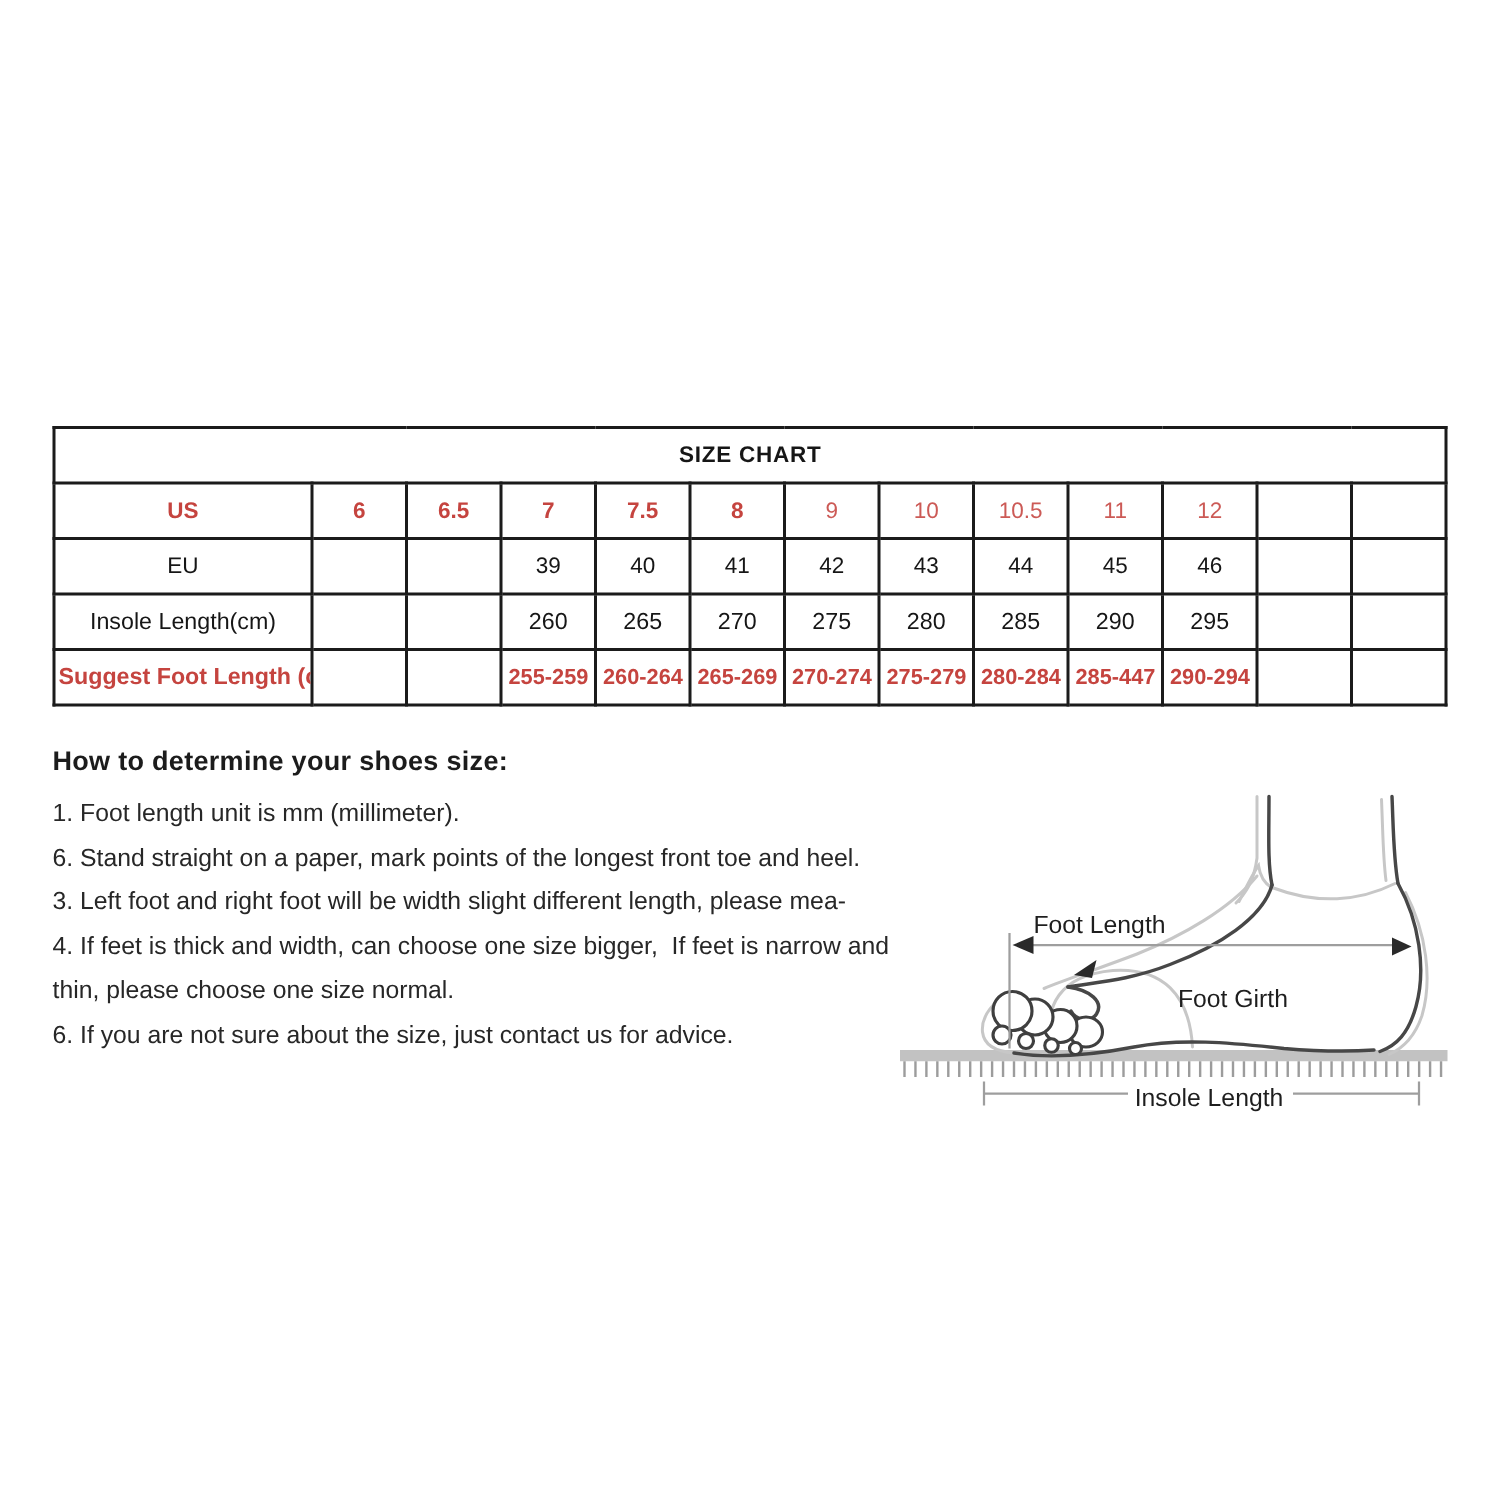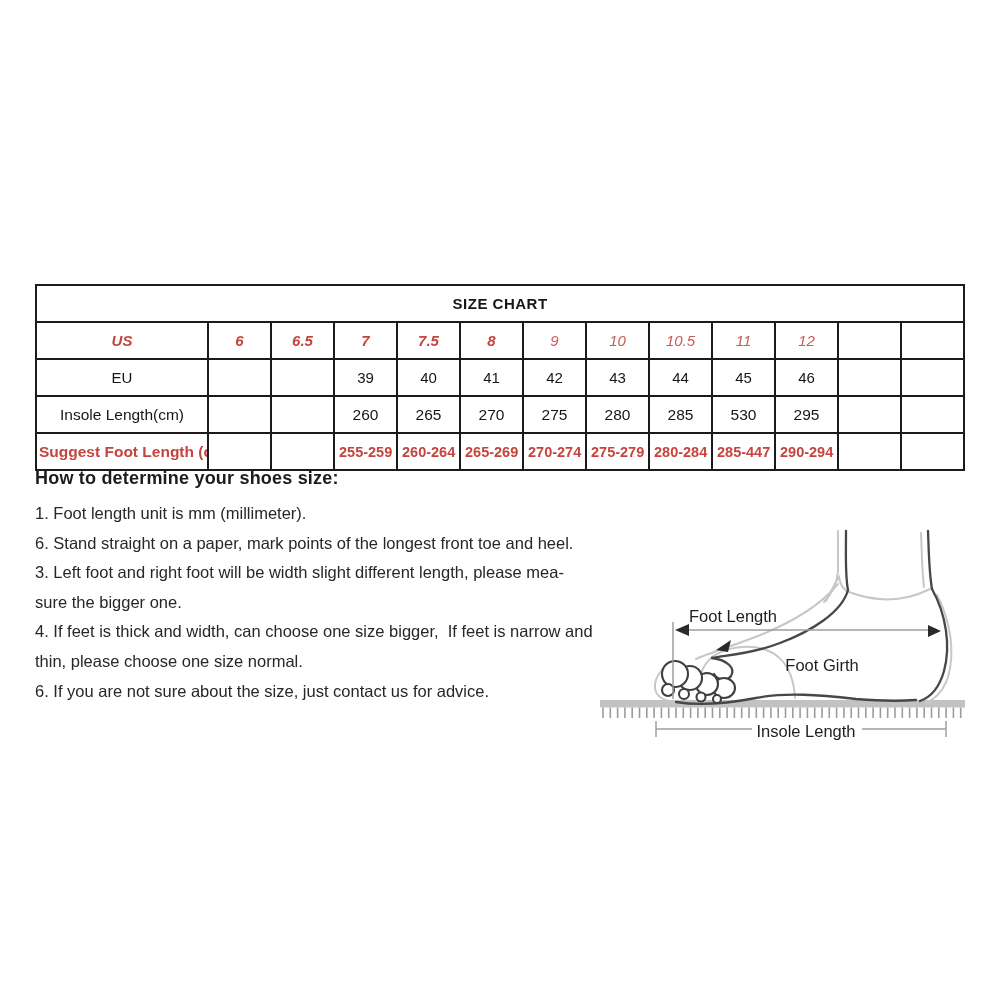--- a/index.html
+++ b/index.html
@@ -21,33 +21,33 @@
     height:27px;padding:4px;
     font-size:15px;color:var(--table-text);
     overflow:hidden;white-space:nowrap;
   }
   .col-label{width:172px;}
   .col-size{width:63px;}
   .title-cell{
     height:32px;font-size:25px;font-weight:800;letter-spacing:.5px;color:#0f0f0f;
   }
   .label-cell{font-size:15.5px;}
-  .row-us td{color:var(--red);font-weight:700;font-style:italic;}
+  .row-us td{color:var(--red);font-weight:700;}
   .row-us td:nth-child(n+7){font-weight:400;opacity:.88;}
   .row-us td:first-child{font-weight:600;opacity:1;}
   .row-eu td{font-weight:400;}
   .row-insole td{font-weight:400;font-size:15.5px;}
   .row-insole td:first-child{font-weight:400;margin-top:32px;}
   .row-suggest td{color:var(--red);font-weight:700;font-size:14.5px;}
   .row-suggest td:first-child{
     font-weight:600;font-size:15.5px;text-align:left;padding-left:2px;
   }
 
   
-  .howto{position:absolute;left:35px;top:468px;width:610px;color:var(--body-text);}
+  .howto{position:absolute;left:35px;top:497px;width:610px;color:var(--body-text);}
   .howto-heading{
     margin:0 0 10px 0;font-size:18px;font-weight:700;color:#1c1c1c;letter-spacing:.2px;
   }
   .instr-line{
     font-size:16.5px;line-height:29.6px;white-space:pre;color:var(--body-text);
   }
 
   
   .foot-diagram{position:absolute;left:595px;top:495px;}
   .diagram-label{
@@ -105,21 +105,21 @@
         <tr class="row-insole">
           <td class="label-cell">Insole Length(cm)</td>
           <td class="cell"></td>
           <td class="cell"></td>
           <td class="cell">260</td>
           <td class="cell">265</td>
           <td class="cell">270</td>
           <td class="cell">275</td>
           <td class="cell">280</td>
           <td class="cell">285</td>
-          <td class="cell">530</td>
+          <td class="cell">290</td>
           <td class="cell">295</td>
           <td class="cell"></td>
           <td class="cell"></td>
         </tr>
         <tr class="row-suggest">
           <td class="label-cell">Suggest Foot Length (cm)</td>
           <td class="cell"></td>
           <td class="cell"></td>
           <td class="cell">255-259</td>
           <td class="cell">260-264</td>
@@ -134,21 +134,20 @@
         </tr>
       </tbody>
   </table>
 
   <section class="howto">
     <h2 class="howto-heading">How to determine your shoes size:</h2>
     <div id="howto-lines">
         <div class="instr-line">1. Foot length unit is mm (millimeter).</div>
         <div class="instr-line">6. Stand straight on a paper, mark points of the longest front toe and heel.</div>
         <div class="instr-line">3. Left foot and right foot will be width slight different length, please mea-</div>
-        <div class="instr-line">sure the bigger one.</div>
         <div class="instr-line">4. If feet is thick and width, can choose one size bigger,  If feet is narrow and</div>
         <div class="instr-line">thin, please choose one size normal.</div>
         <div class="instr-line">6. If you are not sure about the size, just contact us for advice.</div>
       </div>
   </section>
 
   <svg class="foot-diagram" width="400" height="272" viewBox="595 495 400 272">
 
     <rect x="600" y="700" width="365" height="7.5" fill="#c2c2c2"></rect>
     <g id="ruler-ticks">

